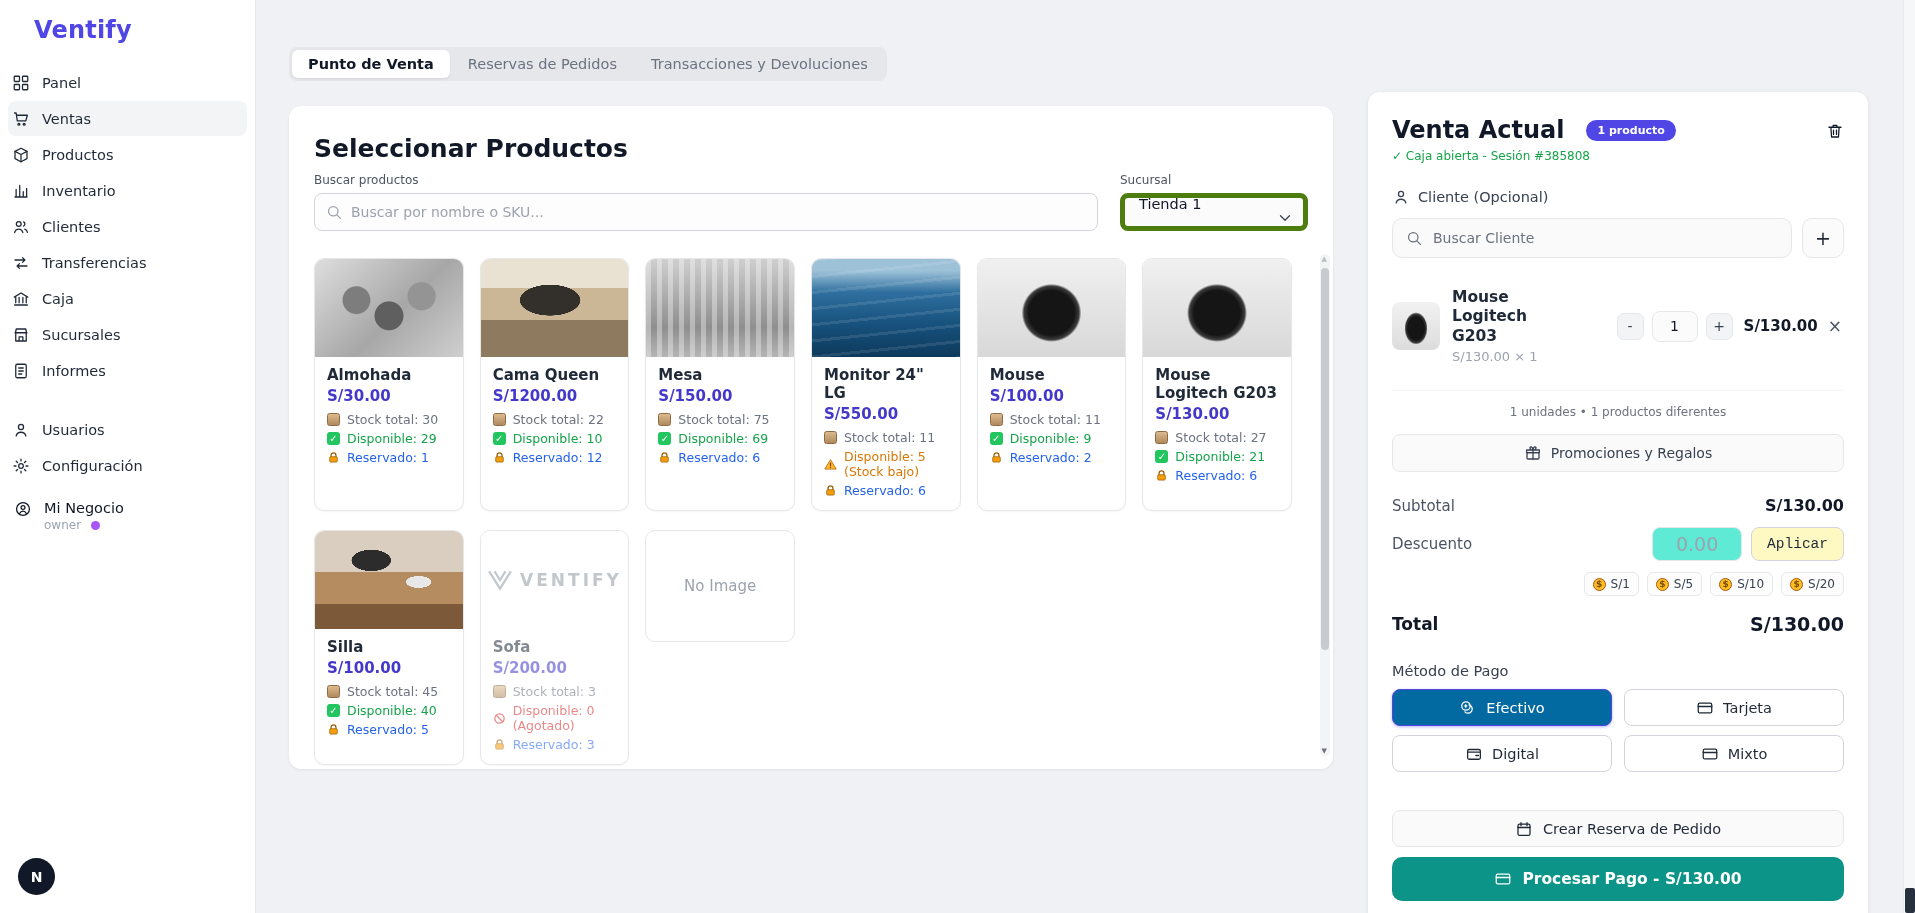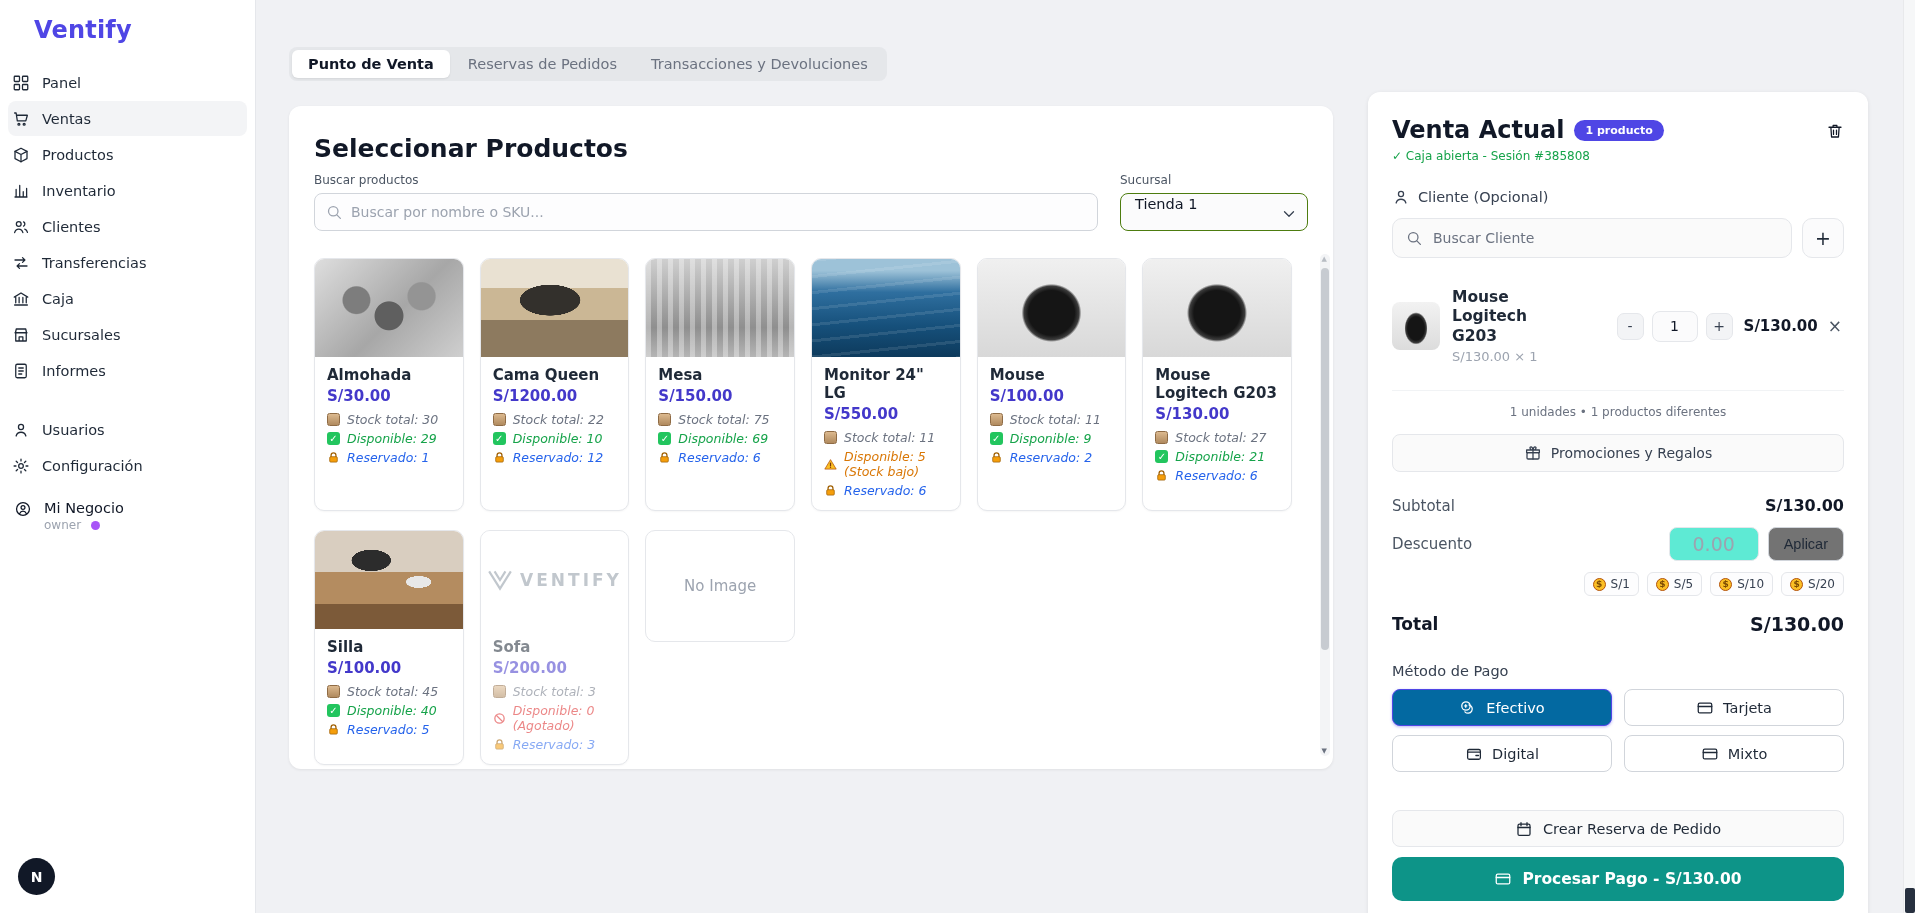--- a/index.html
+++ b/index.html
@@ -29,32 +29,32 @@
   .catalog { position:absolute; left:33px; top:90px; width:1044px; height:663px; background:#fff; border-radius:12px; box-shadow:0 1px 3px rgba(0,0,0,.07); padding:28px 25px 0 25px; overflow:hidden; }
   .catalog-title { font-size:25px; font-weight:bold; color:#111827; margin-bottom:10px; }
   .search-row { display:flex; align-items:flex-end; gap:22px; }
   .search-col { flex:1; }
   .field-label { font-size:12px; color:#4b5563; margin-bottom:6px; }
   .search-box { position:relative; }
   .search-box .icon { position:absolute; left:11px; top:10px; }
   .search-input { width:100%; height:38px; border:1px solid #d1d5db; border-radius:8px; background:#fdfdfe; padding:0 12px 0 36px; font-size:14px; color:#111827; font-family:inherit; outline:none; }
   .search-input::placeholder { color:#9ca3af; }
   .branch-col { width:188px; flex:none; }
-  .select { position:relative; height:38px; border:1px solid #4d7c0f; border-radius:8px; background:#fbfbfc; display:flex; align-items:center; padding:0 28px 16px 14px; font-size:14.5px; color:#111827; cursor:pointer; }
+  .select { position:relative; height:38px; border:5px solid #4d7c0f; border-radius:8px; background:#fbfbfc; display:flex; align-items:center; padding:0 28px 16px 14px; font-size:14.5px; color:#111827; cursor:pointer; }
   .select .chev { position:absolute; right:9px; top:11px; }
 
   .grid { margin-top:27px; display:grid; grid-template-columns:repeat(6,1fr); gap:19px 16px; padding-right:16px; }
   .card { border:1px solid #e5e7eb; border-radius:10px; background:#fff; overflow:hidden; box-shadow:0 1px 2px rgba(0,0,0,.04); cursor:pointer; }
   .card.disabled { cursor:default; }
   .card.disabled .card-body, .card.disabled .card-img { opacity:.55; }
   .card-img { height:98px; background:#eee; position:relative; }
   .card-body { padding:9px 12px 12px 12px; }
   .p-name { font-size:15px; font-weight:bold; color:#1f2937; margin-bottom:3px; }
   .p-price { font-size:15px; font-weight:bold; color:#4338ca; margin-bottom:7px; }
-  .p-line { display:flex; align-items:center; gap:7px; font-size:12.5px; margin-top:4px; color:#6b7280;font-style:italic; }
+  .p-line { display:flex; align-items:center; gap:7px; font-size:12.5px; margin-top:4px; color:#6b7280; }
   .p-line.ok   { color:#16a34a; }
   .p-line.low  { color:#d97706;justify-content:center; }
   .p-line.out  { color:#dc2626; }
   .p-line.resv { color:#2563eb; }
   .ic-box { width:13px; height:13px; border-radius:2.5px; border:1px solid #8f6b44; background:linear-gradient(180deg,#dcb98f,#b08a5e); }
   .ic-check { width:13px; height:13px; border-radius:3px; background:#22c55e; color:#fff; font-size:10px; line-height:13px; text-align:center; }
   .noimg-card { border:1px solid #e5e7eb; border-radius:10px; height:112px; display:flex; align-items:center; justify-content:center; font-size:15px; color:#9ca3af; background:#fff; }
 
   
   .cat-scroll { position:absolute; right:3px; top:148px; width:10px; height:502px; background:#f3f4f6; border-radius:5px; }
@@ -83,21 +83,21 @@
   .img-desk-setup { background:
       radial-gradient(ellipse 22% 18% at 38% 30%, #2c2c2c 0 60%, transparent 61%),
       radial-gradient(ellipse 14% 10% at 70% 52%, #e8e8e8 0 60%, transparent 61%),
       linear-gradient(180deg,#d9cec0 0 42%,#b48c60 42% 74%,#7c5a39 74%); }
   .img-ventify-placeholder { background:#fff; display:flex; align-items:center; justify-content:center; gap:7px; }
   .ph-logo { color:#8e99a4; font-weight:bold; letter-spacing:3px; font-size:17px; display:flex; align-items:center; gap:7px; }
 
   
   .sale { position:absolute; left:1368px; top:92px; width:500px; height:840px; background:#fff; border-radius:12px 12px 0 0; box-shadow:0 1px 4px rgba(0,0,0,.08); padding:24px 24px 14px 24px; }
   .sale-head { display:flex; align-items:flex-start; justify-content:space-between; }
-  .sale-title-row { display:flex; align-items:center; gap:10px; }
+  .sale-title-row { display:flex; align-items:center; gap:22px; }
   .sale-title { font-size:24px; font-weight:bold; color:#111827; }
   .badge { background:#4f46e5; color:#fff; font-size:11px; font-weight:bold; padding:4px 11px; border-radius:999px; white-space:nowrap; }
   .trash-btn { margin-top:6px; cursor:pointer; }
   .session { font-size:12px; color:#16a34a; margin-top:5px; }
 
   .cust-label { display:flex; align-items:center; gap:8px; font-size:14.5px; color:#374151; margin-top:25px; }
   .cust-row { display:flex; gap:10px; margin-top:12px; }
   .cust-search { position:relative; flex:1; }
   .cust-search .icon { position:absolute; left:13px; top:11px; }
   .cust-input { width:100%; height:40px; background:#fafafa; border:1px solid #e5e7eb; border-radius:10px; padding:0 12px 0 40px; font-size:14px; color:#111827; font-family:inherit; outline:none; }
@@ -120,21 +120,21 @@
   .promo-btn { margin-top:15px; width:100%; height:38px; background:#fafafa; border:1px solid #e5e7eb; border-radius:8px; display:flex; align-items:center; justify-content:center; gap:9px; font-size:14px; color:#374151; cursor:pointer; }
 
   .tot-row { display:flex; align-items:center; justify-content:space-between; }
   .subtotal-row { margin-top:24px; }
   .tot-label { font-size:15px; color:#4b5563; }
   .tot-value { font-size:16px; font-weight:600; color:#111827; }
   .disc-row { margin-top:12px; }
   .disc-right { display:flex; gap:9px; }
   .disc-input { width:90px; height:34px; border:1px solid #e5e7eb; background:#5eead4; border-radius:8px; text-align:center; font-size:19px; color:#6b7280; font-family:inherit; outline:none; }
   .disc-input::placeholder { color:#9ca3af; }
-  .apply-btn { height:34px; padding:0 15px; border:1px solid #d1d5db; background:#737373; border-radius:8px; font-size:14.5px; color:#1f2937; cursor:pointer; font-family:Liberation Sans, sans-serif; }
+  .apply-btn { height:34px; padding:0 15px; border:1px solid #d1d5db; background:#fef9c3; border-radius:8px; font-size:14.5px; color:#1f2937; cursor:pointer; font-family:Liberation Mono, monospace; }
   .chips { display:flex; justify-content:flex-end; gap:8px; margin-top:11px; }
   .chip { height:24px; padding:0 8px; border:1px solid #e5e7eb; background:#fdfdfe; border-radius:6px; display:flex; align-items:center; gap:5px; font-size:12px; color:#374151; cursor:pointer; }
   .coin { width:13px; height:13px; border-radius:50%; background:#fbbf24; border:1px solid #b45309; color:#7c4a03; font-size:9px; line-height:11px; text-align:center; font-weight:bold; }
   .total-row { margin-top:17px; }
   .total-label { font-size:17px; font-weight:bold; color:#111827; }
   .total-value { font-size:19px; font-weight:bold; color:#111827; }
 
   .pay-label { font-size:14.5px; color:#374151; margin-top:28px; margin-bottom:10px; }
   .pay-grid { display:grid; grid-template-columns:1fr 1fr; gap:9px 12px; }
   .pay-btn { height:37px; border-radius:8px; border:1px solid #d1d5db; background:#fff; display:flex; align-items:center; justify-content:center; gap:9px; font-size:14.5px; color:#1f2937; cursor:pointer; }

